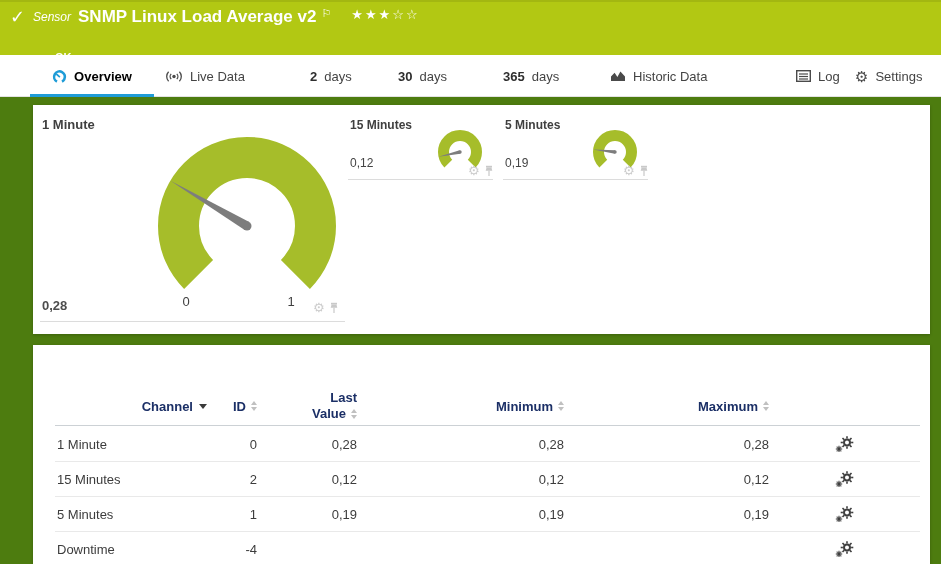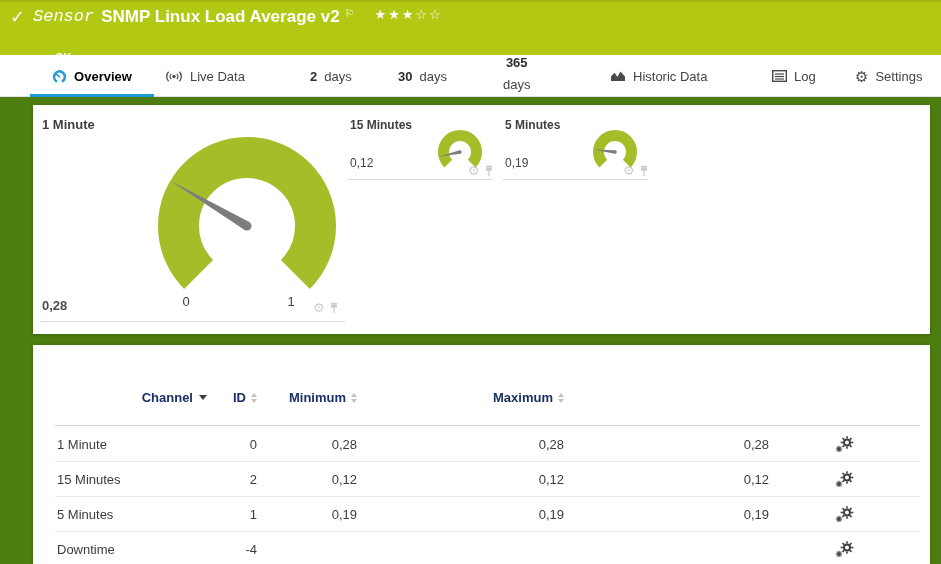--- a/index.html
+++ b/index.html
@@ -3,21 +3,21 @@
 <meta charset="utf-8">
 <style>
   html,body{margin:0;padding:0;width:941px;height:564px;overflow:hidden;
     font-family:"Liberation Sans","DejaVu Sans",sans-serif;background:#f2f2f2;}
   #stage{position:relative;width:941px;height:564px;}
 
   
   .banner{position:absolute;top:0;left:0;width:941px;height:55px;background:#b2c813;border-top:2px solid #a3b711;box-sizing:border-box;}
   .b-check{position:absolute;left:10px;top:4px;color:#fff;font-size:18px;font-weight:700;}
   .b-line1{position:absolute;left:33px;top:4px;display:flex;align-items:flex-start;white-space:nowrap;}
-  .b-kind{font-style:italic;font-size:17px;color:#fff;line-height:22px;font-family:Liberation Mono, monospace;}
+  .b-kind{font-style:italic;font-size:12px;color:#fff;line-height:22px;}
   .b-title{font-size:17px;font-weight:700;color:#fff;margin:0 0 16px 7px;line-height:22px;}
   .b-flag{color:#fff;font-size:11px;margin-left:5px;line-height:14px;cursor:pointer;}
   .b-stars{color:#fff;font-size:13px;letter-spacing:2px;margin-left:20px;line-height:18px;cursor:pointer;}
   .b-status{position:absolute;left:55px;top:29px;font-size:11px;font-weight:700;color:#fff;margin-top:20px;}
 
   
   .tabbar{position:absolute;top:55px;left:0;width:941px;height:42px;background:#fff;border-bottom:1px solid #e3e3e3;box-sizing:border-box;}
   .tab{position:absolute;top:0;height:42px;display:flex;align-items:center;gap:7px;font-size:13px;color:#444;cursor:pointer;}
   .tab .t-num{font-weight:700;color:#2e2e2e;}
   .tab.active{font-weight:700;color:#000000;}
@@ -100,31 +100,31 @@
         <span class="t-label">Live Data</span>
       </div>
       <div class="tab" style="left: 310px;">
         <b class="t-num">2</b>
         <span class="t-label">days</span>
       </div>
       <div class="tab" style="left: 398px;">
         <b class="t-num">30</b>
         <span class="t-label">days</span>
       </div>
-      <div class="tab" style="left: 503px; flex-direction: column;">
+      <div class="tab" style="left: 503px;">
         <b class="t-num">365</b>
         <span class="t-label">days</span>
       </div>
       <div class="tab" style="left: 610px;">
         <svg width="16" height="12" viewBox="0 0 16 12">
           <path d="M1,11 L1,6.5 L4.6,2.8 L7.4,7 L10.4,1.5 L15,6.5 L15,11 Z" fill="#4a4a4a"></path>
         </svg>
         <span class="t-label">Historic Data</span>
       </div>
-      <div class="tab" style="left: 772px;">
+      <div class="tab" style="left: 796px;">
         <svg width="15" height="12" viewBox="0 0 15 12">
           <rect x="0.7" y="0.7" width="13.6" height="10.6" fill="none" stroke="#4a4a4a" stroke-width="1.4"></rect>
           <line x1="3" y1="4" x2="12" y2="4" stroke="#4a4a4a" stroke-width="1.2"></line>
           <line x1="3" y1="6.5" x2="12" y2="6.5" stroke="#4a4a4a" stroke-width="1.2"></line>
           <line x1="3" y1="9" x2="12" y2="9" stroke="#4a4a4a" stroke-width="1.2"></line>
         </svg>
         <span class="t-label">Log</span>
       </div>
       <div class="tab" style="left: 855px;">
         <span class="glyph-gear">⚙</span>
@@ -196,20 +196,32 @@
           <div class="t-head">
             <div class="h first">
               <span>Channel</span>
               <span class="caret-down"></span>
             </div>
             <div class="h">
               <span>ID</span>
               <span class="sort-pair">
                 <i class="tu"></i>
                 <i class="td"></i>
+              </span>
+            </div>
+            <div class="h">
+              <span class="h-2line">
+                <span>Last</span>
+                <span class="l2">
+                  <span>Value</span>
+                  <span class="sort-pair">
+                    <i class="tu"></i>
+                    <i class="td"></i>
+                  </span>
+                </span>
               </span>
             </div>
             <div class="h">
               <span>Minimum</span>
               <span class="sort-pair">
                 <i class="tu"></i>
                 <i class="td"></i>
               </span>
             </div>
             <div class="h">

